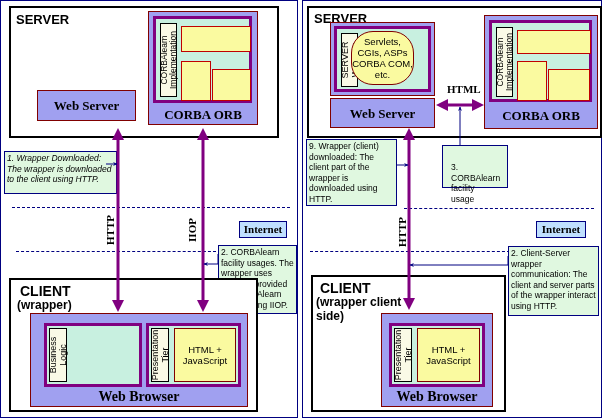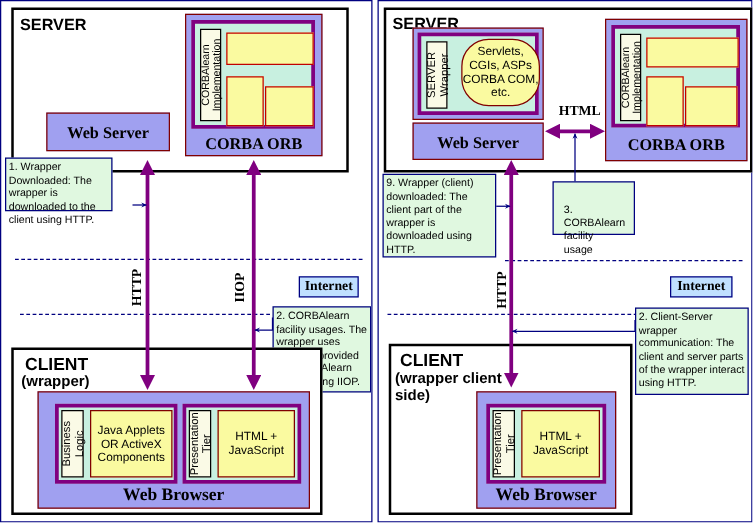--- a/index.html
+++ b/index.html
@@ -49,33 +49,32 @@
 </div>
 
 <div class="abs" style="left:12px;top:207px;width:278px;border-top:1px dashed #000080;"></div>
 <div class="abs" style="left:16px;top:251px;width:200px;border-top:1px dashed #000080;"></div>
 
 <div class="abs internet" style="left:239px;top:221px;width:48px;height:17px;">Internet</div>
 
 <span class="vproto" style="left:95px;top:224px;">HTTP</span>
 <span class="vproto" style="left:180px;top:224px;">IIOP</span>
 
-<div class="abs note" style="left:4px;top:126px;width:86px;height:43px;">1. Wrapper Downloaded: The wrapper is downloaded to the client using HTTP.</div>
+<div class="abs note" style="left:4px;top:151px;width:113px;height:43px;font-style:italic;">1. Wrapper Downloaded: The wrapper is downloaded to the client using HTTP.</div>
 <div class="abs note" style="left:218px;top:245px;width:79px;height:69px;">2. CORBAlearn facility usages. The wrapper uses services provided by CORBAlearn facility using IIOP.</div>
 
 <div class="abs blackbox" style="left:9px;top:278px;width:249px;height:134px;">
   <span class="abs title" style="left:9px;top:3px;font-size:14px;">CLIENT</span>
   <span class="abs subtitle" style="left:6px;top:18px;text-align:right;">(wrapper)</span>
 </div>
 <div class="abs lav" style="left:30px;top:313px;width:218px;height:94px;">
   <div class="abs purple-frame" style="left:13px;top:9px;width:98px;height:64px;">
     <div class="abs vlabel" style="left:2px;top:2px;width:18px;height:54px;">
       <span class="vtext" style="width:50px;white-space:normal;">Business Logic</span>
     </div>
-    <div class="abs yellow" style="left:25px;top:2px;width:66px;height:54px;">Java Applets OR ActiveX Components</div>
   </div>
   <div class="abs purple-frame" style="left:115px;top:9px;width:95px;height:64px;">
     <div class="abs vlabel" style="left:2px;top:2px;width:18px;height:54px;">
       <span class="vtext" style="width:54px;white-space:normal;">Presentation Tier</span>
     </div>
     <div class="abs yellow" style="left:25px;top:2px;width:62px;height:54px;padding:0 6px;">HTML + JavaScript</div>
   </div>
   <span class="abs serif" style="left:0;right:0;top:75px;text-align:center;font-size:14px;">Web Browser</span>
 </div>
 
@@ -83,21 +82,21 @@
 
 <div class="abs blackbox" style="left:307px;top:6px;width:295px;height:132px;">
   <span class="abs title" style="left:5px;top:3px;">SERVER</span>
 </div>
 
 <div class="abs lav" style="left:330px;top:22px;width:105px;height:74px;">
   <div class="abs purple-frame" style="left:3px;top:3px;width:97px;height:66px;">
     <div class="abs vlabel" style="left:4px;top:4px;width:17px;height:54px;">
       <span class="vtext" style="width:50px;white-space:normal;">SERVER Wrapper</span>
     </div>
-    <div class="abs yellow" style="left:32px;top:2px;width:63px;height:54px;border-radius:22px;">Servlets, CGIs, ASPs CORBA COM, etc.</div>
+    <div class="abs yellow" style="left:14px;top:2px;width:63px;height:54px;border-radius:22px;">Servlets, CGIs, ASPs CORBA COM, etc.</div>
   </div>
 </div>
 <div class="abs lav" style="left:330px;top:98px;width:105px;height:30px;">
   <span class="abs serif" style="left:0;right:0;top:7px;text-align:center;font-size:13px;">Web Server</span>
 </div>
 
 <div class="abs lav" style="left:484px;top:15px;width:114px;height:114px;">
   <div class="abs purple-frame" style="left:4px;top:4px;width:103px;height:82px;">
     <div class="abs vlabel" style="left:4px;top:4px;width:17px;height:70px;">
       <span class="vtext" style="width:66px;white-space:normal;font-size:8.5px;line-height:9px;">CORBAlearn Implementation</span>

